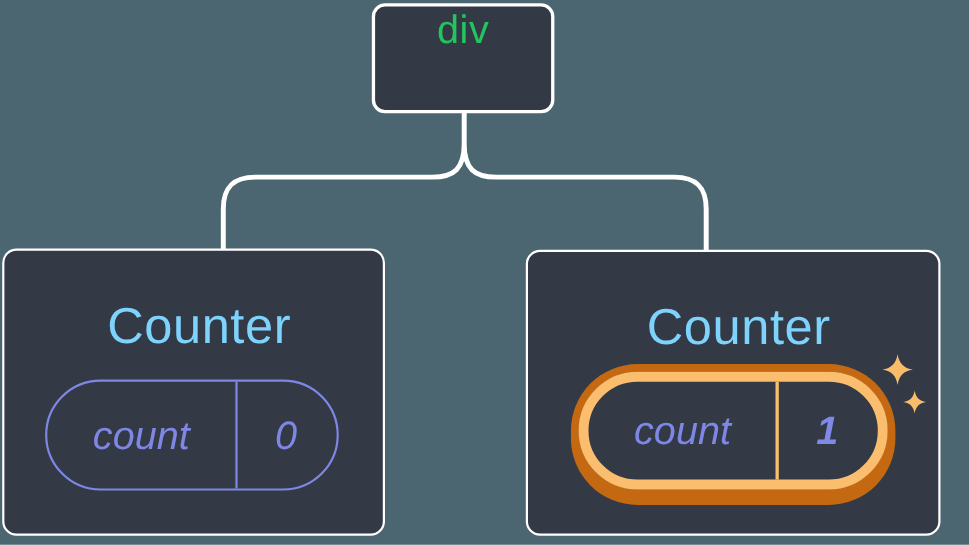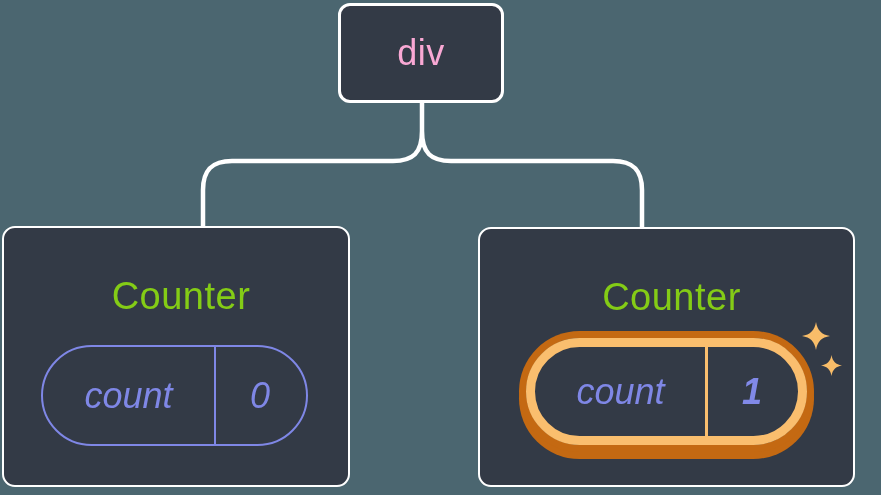--- a/index.html
+++ b/index.html
@@ -14,35 +14,35 @@
   .connector{
     position:absolute;left:0;top:0;
     pointer-events:none;
   }
   .node-root{
     position:absolute;
     left:338px;top:3px;width:166px;height:100px;
     background:#333a46;
     border:3px solid #ffffff;
     border-radius:12px;
-    display:flex;align-items:center;justify-content:center;
-    color:#f9a8d4;font-size:36px;letter-spacing:.5px;
+    display:flex;justify-content:center;
+    color:#22c55e;font-size:36px;letter-spacing:.5px;
   }
   .card{
     position:absolute;
     background:#333a46;
     border:2.5px solid #ffffff;
     border-radius:13px;
   }
   .card-left{left:2px;top:226px;width:348px;height:261px;}
   .card-right{left:478px;top:227px;width:377px;height:260px;}
   .card-title{
     position:absolute;left:10px;right:0;top:45px;
     text-align:center;
-    color:#84cc16;font-size:38px;line-height:46px;letter-spacing:.5px;
+    color:#7dd3fc;font-size:46px;line-height:46px;letter-spacing:.5px;
   }
   .pill{
     position:absolute;
     border-radius:60px;
     font-style:italic;
   }
   .pill-plain{
     left:37px;top:117px;width:267px;height:101px;
     border:2px solid #7f87e6;
   }

